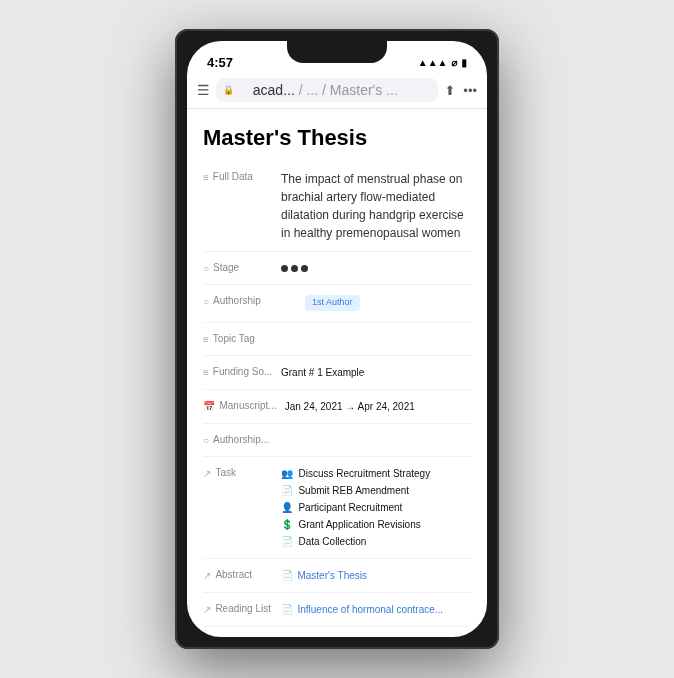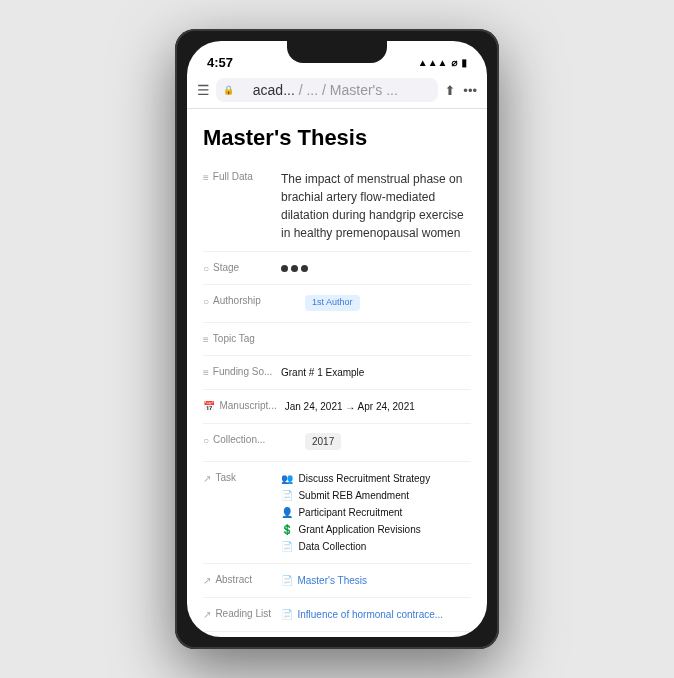--- a/index.html
+++ b/index.html
@@ -10,21 +10,21 @@
       align-items: center;
       width: 674px;
       height: 678px;
       font-family: -apple-system, BlinkMacSystemFont, 'Helvetica Neue', Arial, sans-serif;
     }
 
     .phone-outer {
       width: 324px;
       height: 620px;
       background: #1a1a1a;
-      border-radius: 20px;
+      border-radius: 13px;
       padding: 12px;
       box-shadow: 0 20px 60px rgba(0,0,0,0.5), inset 0 0 0 2px #3a3a3a;
       position: relative;
     }
 
     .phone-inner {
       width: 100%;
       height: 100%;
       background: #fff;
       border-radius: 34px;
@@ -341,24 +341,21 @@
           <span class="prop-label">Manuscript...</span>
         </div>
         <div class="prop-value">Jan 24, 2021 → Apr 24, 2021</div>
       </div>
 
       <div class="separator-line"></div>
 
       <div class="property-row">
         <div class="prop-icon-label">
           <span class="prop-icon">○</span>
-          <span class="prop-label">Collection...</span>
-        </div>
-        <div class="prop-value">
-          <span class="tag tag-year">2017</span>
+          <span class="prop-label">Authorship...</span>
         </div>
       </div>
 
       <div class="separator-line"></div>
 
       <div class="property-row" style="align-items:flex-start;">
         <div class="prop-icon-label">
           <span class="prop-icon">↗</span>
           <span class="prop-label">Task</span>
         </div>

